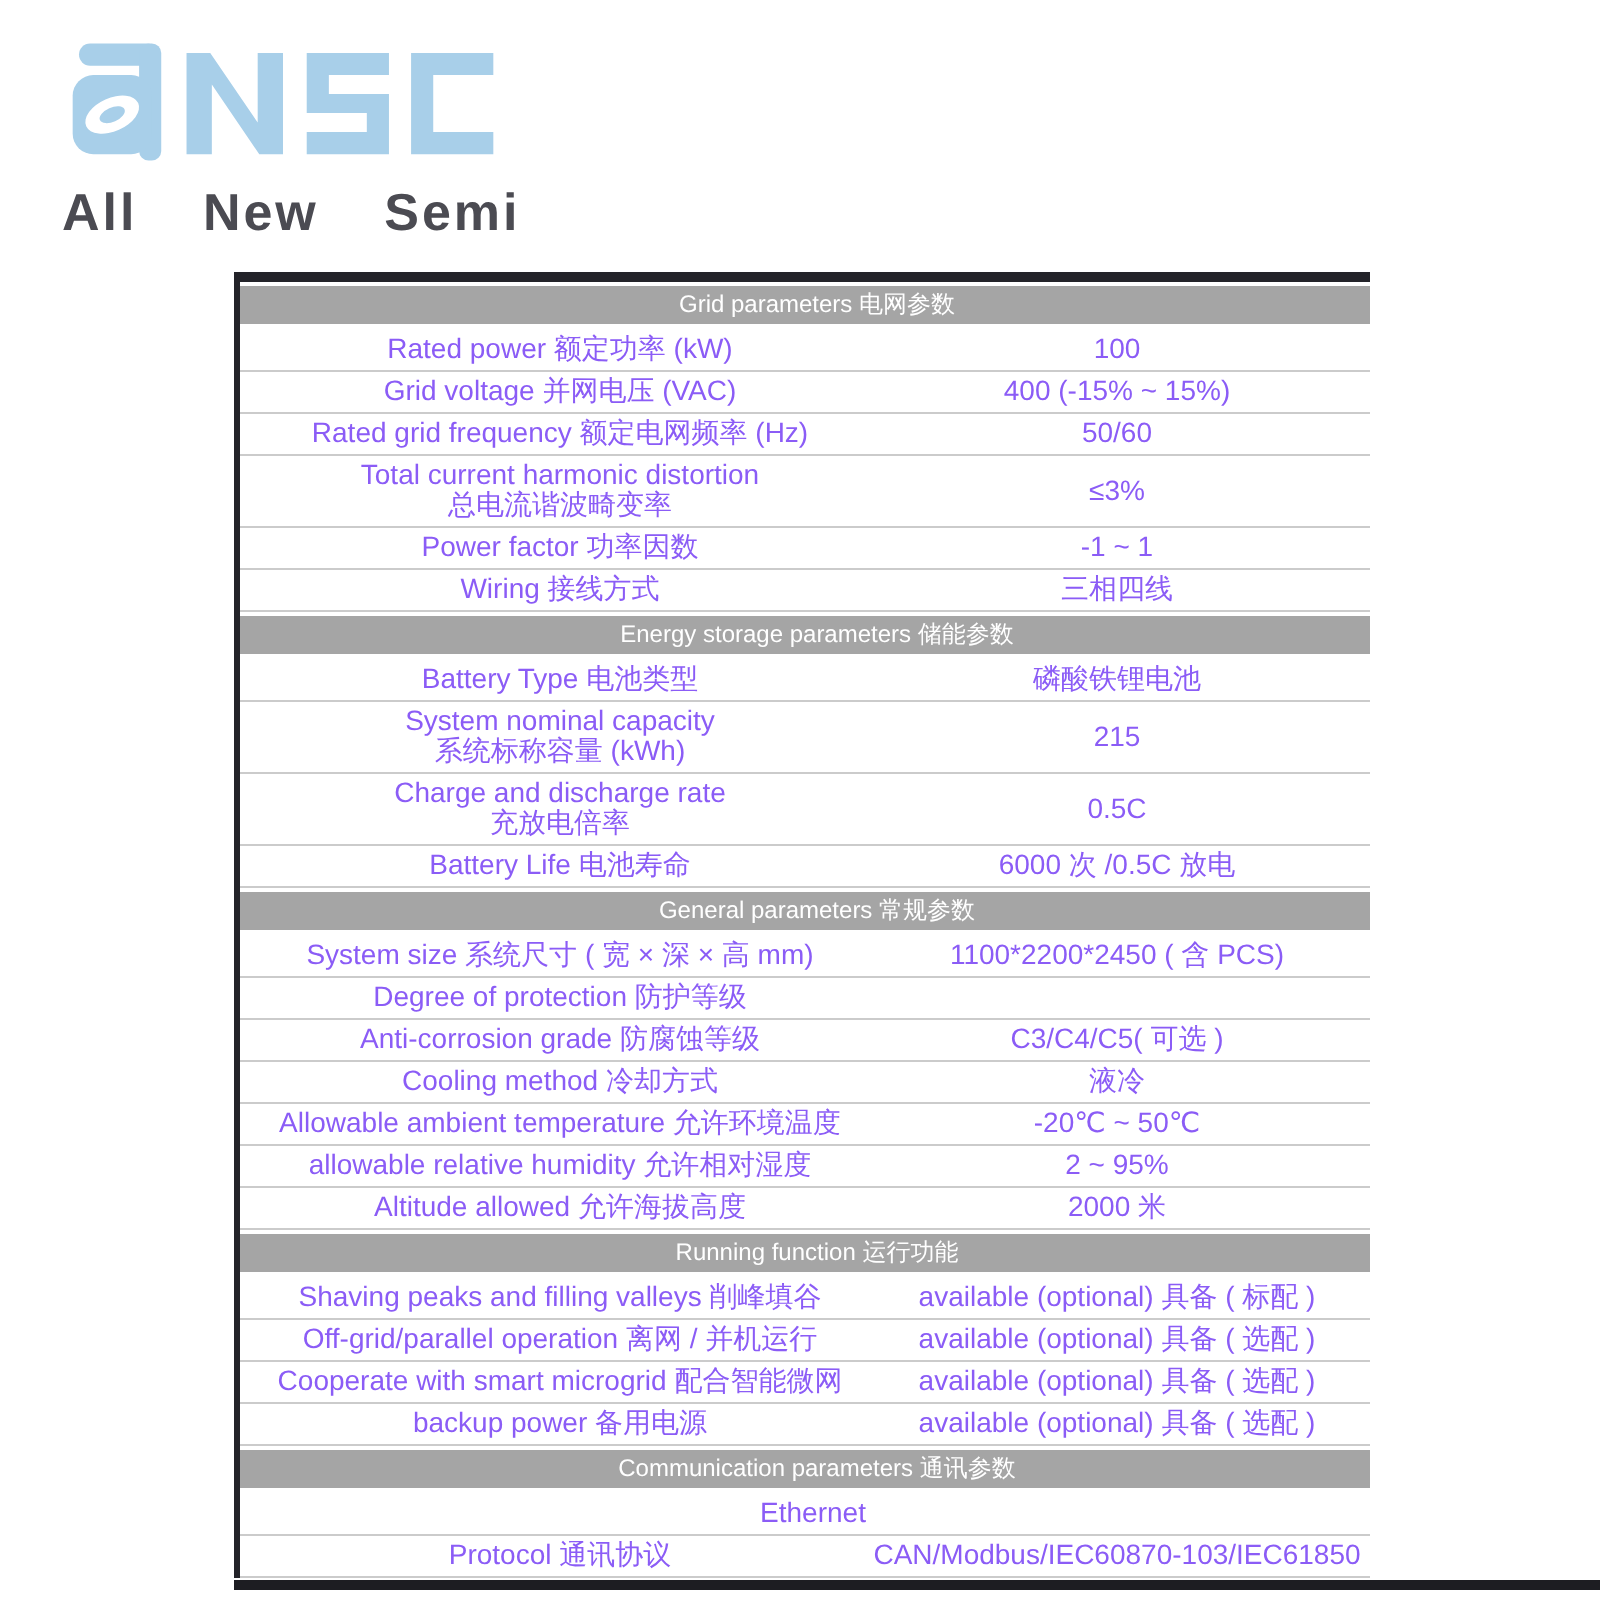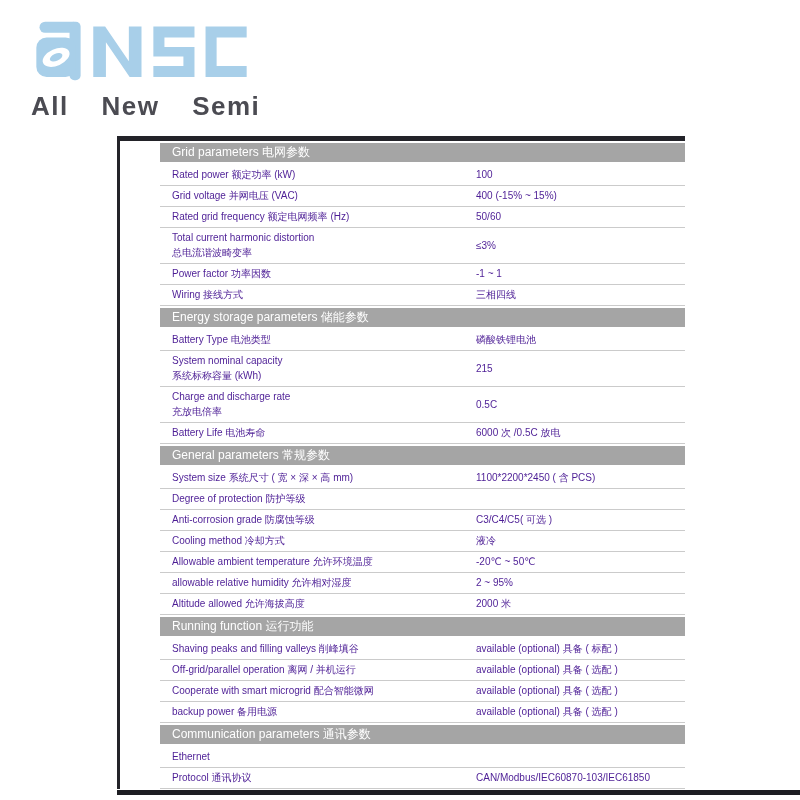--- a/index.html
+++ b/index.html
@@ -6,20 +6,21 @@
   html, body { width: 800px; height: 800px; }
   body {
     font-family: "Liberation Sans", "DejaVu Sans", sans-serif;
     background: #ffffff;
   }
   .page {
     position: relative;
     width: 800px; height: 800px;
     background: #ffffff;
     overflow: hidden;
+    text-align: center;
   }
 
   
   .logo-mark {
     position: absolute;
     left: 34px; top: 17px;
   }
   .brand-subtitle {
     position: absolute;
     left: 31px; top: 91px;
@@ -32,21 +33,20 @@
   }
 
   
   .spec-table {
     position: absolute;
     left: 117px; top: 136px;
     width: 568px;
     border-top: 5px solid #232329;
     border-left: 3px solid #232329;
     background: #ffffff;
-    padding-left: 40px;
   }
   .bottom-bar {
     position: absolute;
     left: 117px; top: 790px;
     width: 683px; height: 5px;
     background: #1d1d22;
   }
 
   
   .section-header {
@@ -59,22 +59,22 @@
     font-weight: 400;
     padding-left: 12px;
     white-space: nowrap;
     overflow: hidden;
   }
   .spec-row {
     display: flex;
     align-items: center;
     border-bottom: 1px solid #cbcbcb;
     padding: 2px 0 3px 12px;
-    color: #4c1d95;
-    font-size: 10px;
+    color: #8b5cf6;
+    font-size: 14px;
     line-height: 15px;
   }
   .spec-label {
     flex: 0 0 304px;
     padding-right: 8px;
   }
   .spec-value {
     flex: 1 1 auto;
     padding-right: 4px;
     white-space: nowrap;

